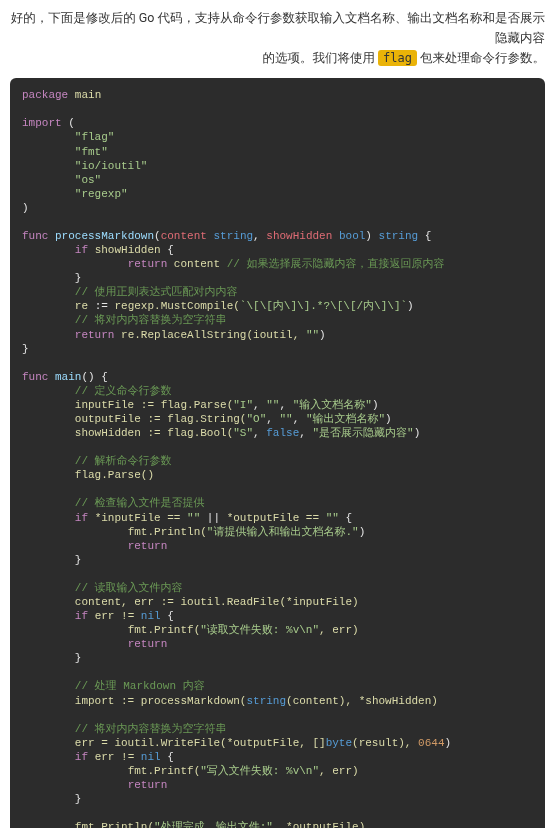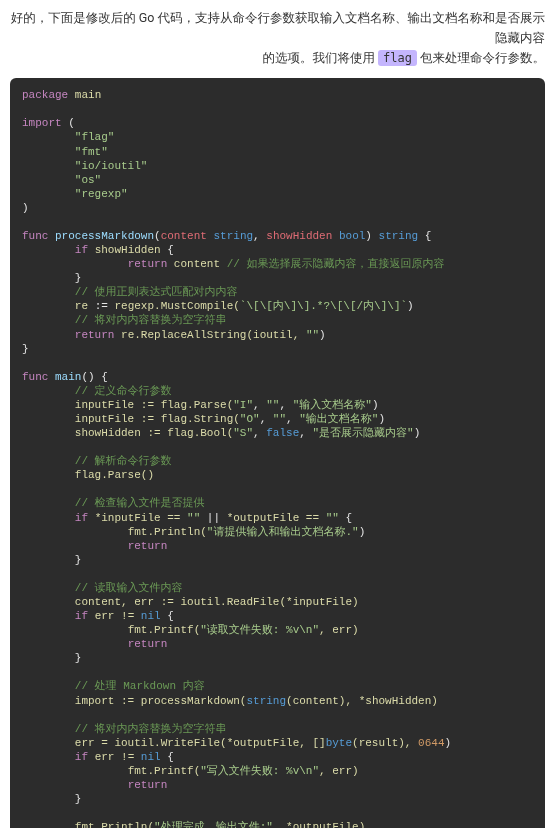--- a/index.html
+++ b/index.html
@@ -10,21 +10,21 @@
     width: 555px;
   }
   .intro {
     padding: 8px 10px 6px 10px;
     font-size: 12.5px;
     line-height: 1.6;
     color: #333;
     text-align: right;
   }
   .inline-code {
-    background: #c4b5fd;
+    background: #eab308;
     padding: 1px 5px;
     border-radius: 3px;
     font-family: Consolas, Monaco, monospace;
     font-size: 12px;
   }
   .code-block {
     margin: 4px 10px 10px 10px;
     background: #2c2c2c;
     border-radius: 6px;
     padding: 10px 12px 12px 12px;
@@ -69,21 +69,21 @@
         <span class="tok-pun">}</span>
         <span class="tok-cmt">// 使用正则表达式匹配对内内容</span>
         <span class="tok-pkg">re </span><span class="tok-pun">:=</span> <span class="tok-pkg">regexp.MustCompile(</span><span class="tok-str">`\[\[内\]\].*?\[\[/内\]\]`</span><span class="tok-pun">)</span>
         <span class="tok-cmt">// 将对内内容替换为空字符串</span>
         <span class="tok-kw">return</span> <span class="tok-pkg">re.ReplaceAllString(ioutil, </span><span class="tok-str">""</span><span class="tok-pun">)</span>
 <span class="tok-pun">}</span>
 
 <span class="tok-kw">func</span> <span class="tok-fn">main</span><span class="tok-pun">()</span> <span class="tok-pun">{</span>
         <span class="tok-cmt">// 定义命令行参数</span>
         <span class="tok-pkg">inputFile := flag.Parse(</span><span class="tok-str">"I"</span><span class="tok-pun">, </span><span class="tok-str">""</span><span class="tok-pun">, </span><span class="tok-str">"输入文档名称"</span><span class="tok-pun">)</span>
-        <span class="tok-pkg">inputFile := flag.String(</span><span class="tok-str">"O"</span><span class="tok-pun">, </span><span class="tok-str">""</span><span class="tok-pun">, </span><span class="tok-str">"输出文档名称"</span><span class="tok-pun">)</span>
+        <span class="tok-pkg">outputFile := flag.String(</span><span class="tok-str">"O"</span><span class="tok-pun">, </span><span class="tok-str">""</span><span class="tok-pun">, </span><span class="tok-str">"输出文档名称"</span><span class="tok-pun">)</span>
         <span class="tok-pkg">showHidden := flag.Bool(</span><span class="tok-str">"S"</span><span class="tok-pun">, </span><span class="tok-type">false</span><span class="tok-pun">, </span><span class="tok-str">"是否展示隐藏内容"</span><span class="tok-pun">)</span>
 
         <span class="tok-cmt">// 解析命令行参数</span>
         <span class="tok-pkg">flag.Parse()</span>
 
         <span class="tok-cmt">// 检查输入文件是否提供</span>
         <span class="tok-kw">if</span> <span class="tok-pkg">*inputFile == </span><span class="tok-str">""</span><span class="tok-pun"> || </span><span class="tok-pkg">*outputFile == </span><span class="tok-str">""</span> <span class="tok-pun">{</span>
                 <span class="tok-pkg">fmt.Println(</span><span class="tok-str">"请提供输入和输出文档名称."</span><span class="tok-pun">)</span>
                 <span class="tok-kw">return</span>
         <span class="tok-pun">}</span>

